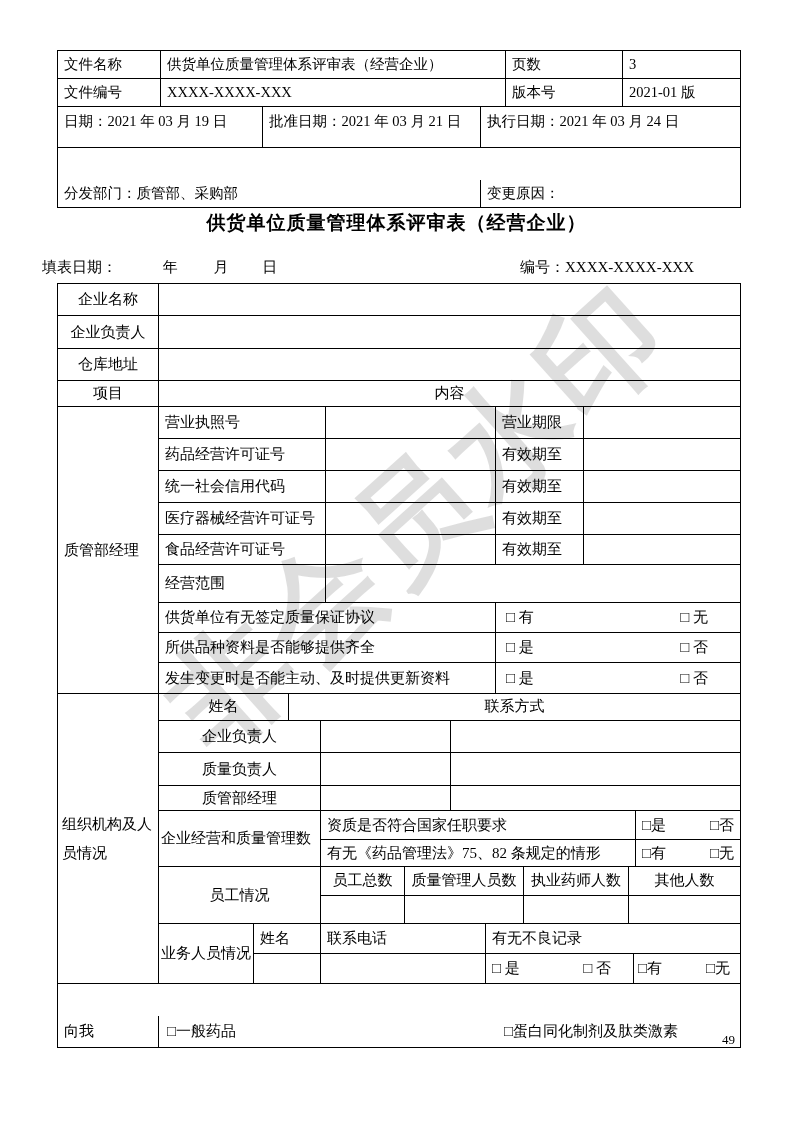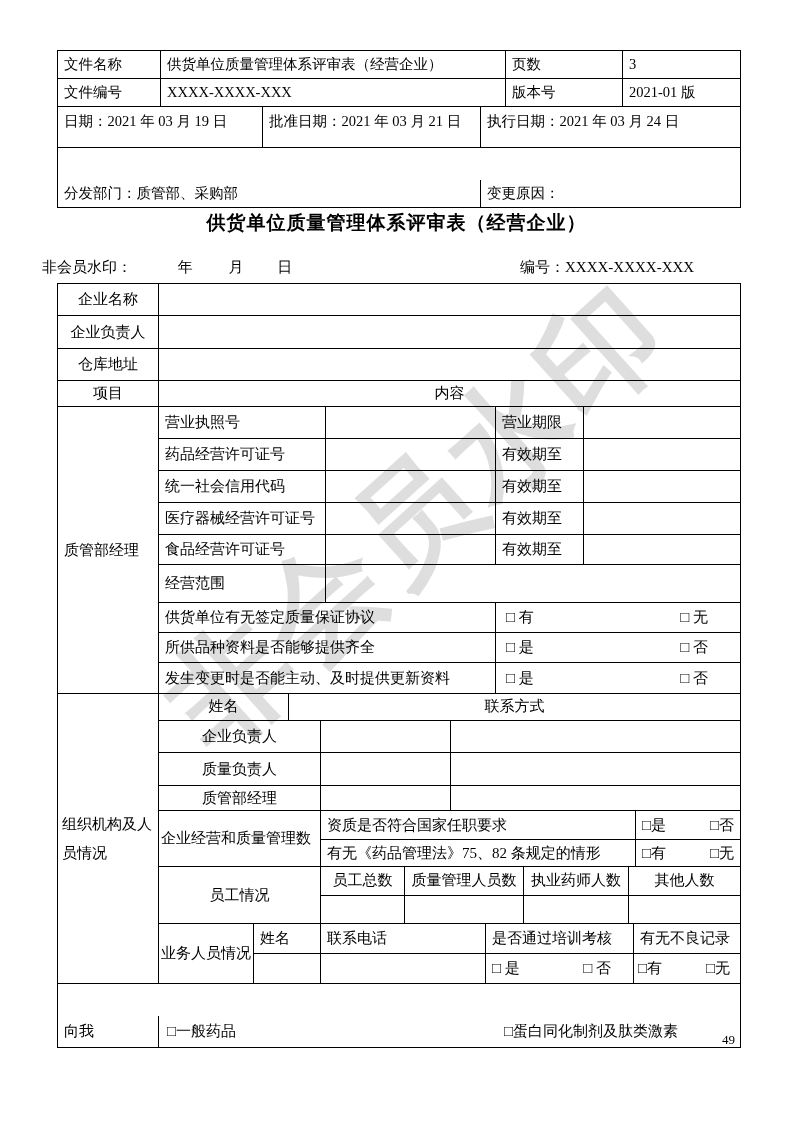--- a/index.html
+++ b/index.html
@@ -65,21 +65,21 @@
   </div>
   <div class="r" style="height:27px">
     <div class="c cl" style="width:423px">分发部门：质管部、采购部</div>
     <div class="c cl grow">变更原因：</div>
   </div>
 </div>
 
 <div class="layer" id="title">供货单位质量管理体系评审表（经营企业）</div>
 
 <div class="layer" id="fillline">
-  <span>非会员水印：</span>
+  <span>填表日期：</span>
   <span style="margin-left:42px">年</span>
   <span style="margin-left:32px">月</span>
   <span style="margin-left:30px">日</span>
   <span style="position:absolute;left:478px">编号：XXXX-XXXX-XXX</span>
 </div>
 
 <div class="layer tbl" id="main">
 
   <div class="r" style="height:32px">
     <div class="c cc" style="width:101px">企业名称</div>
@@ -226,21 +226,20 @@
             <div class="c grow"></div>
           </div>
         </div>
       </div>
       <div class="sr" style="height:59px">
         <div class="c" style="width:95px;padding:0 2px">业务人员情况</div>
         <div class="col">
           <div class="sr" style="height:30px">
             <div class="c cl" style="width:67px">姓名</div>
             <div class="c cl" style="width:165px">联系电话</div>
-            <div class="c cl" style="width:148px">是否通过培训考核</div>
             <div class="c cl grow">有无不良记录</div>
           </div>
           <div class="sr" style="height:29px">
             <div class="c" style="width:67px"></div>
             <div class="c" style="width:165px"></div>
             <div class="c" style="width:148px">
               <div class="cbpair" style="justify-content:space-between;padding:0 22px 0 6px">
                 <span class="cb">□ 是</span>
                 <span class="cb">□ 否</span>
               </div>

